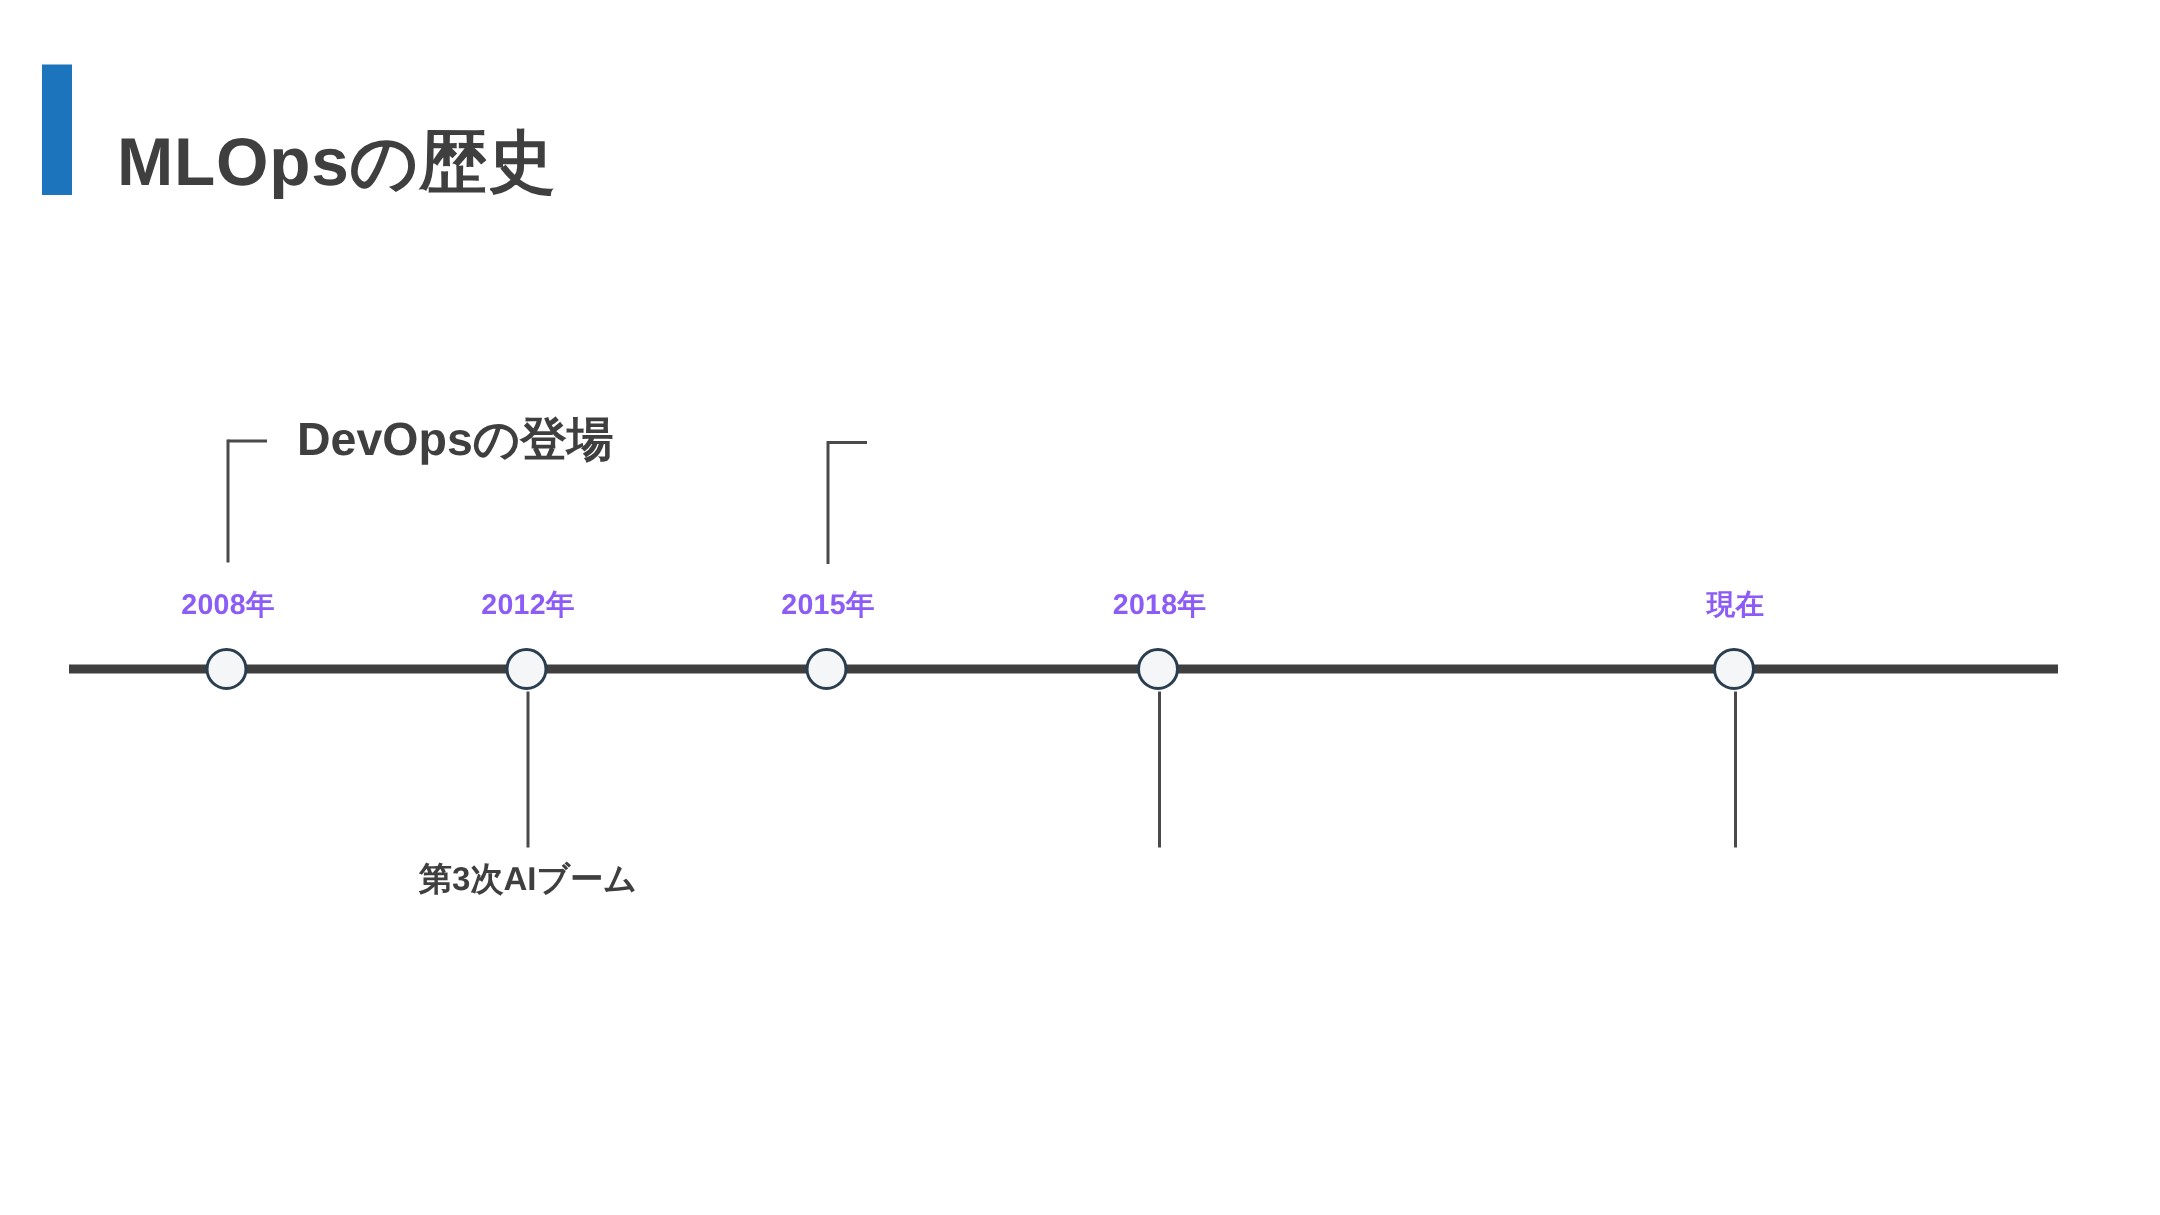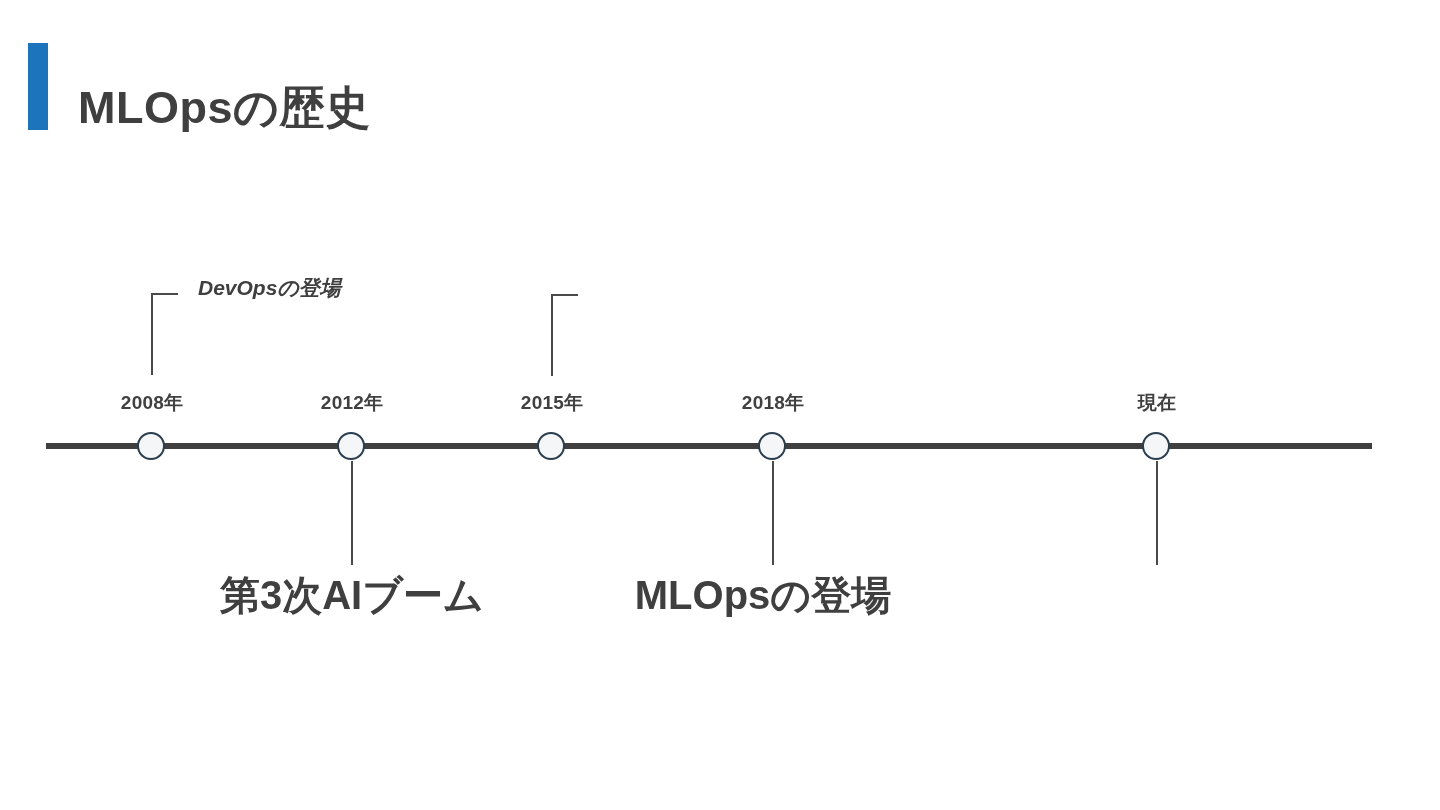--- a/index.html
+++ b/index.html
@@ -81,21 +81,21 @@
     box-sizing: border-box;
     left: -15px;
     top: 432px;
   }
   .milestone-year {
     position: absolute;
     top: 390px;
     transform: translateX(-50%);
     font-size: 19px;
     font-weight: bold;
-    color: #404040;
+    color: #8b5cf6;
     white-space: nowrap;
     letter-spacing: 0.2px;
   }
 
   
   .connector-v-up {
     position: absolute;
     width: 2px;
     background: #4a4a4a;
     left: -1px;
@@ -110,32 +110,31 @@
     width: 2px;
     background: #4a4a4a;
     left: -1px;
     top: 461px;
     height: 104px;
   }
 
   
   .event-label-above {
     position: absolute;
-    font-size: 21px;
+    font-size: 31px;
     font-weight: bold;
     color: #3f3f3f;
     white-space: nowrap;
     line-height: 1;
-    font-style: italic;
   }
   .event-label-below {
     position: absolute;
     top: 575px;
     transform: translateX(-50%);
-    font-size: 40px;
+    font-size: 22px;
     font-weight: bold;
     color: #3f3f3f;
     white-space: nowrap;
     line-height: 1;
   }
 </style>
 </head>
 <body>
 
 <div id="slide-header">
@@ -169,14 +168,13 @@
         <div class="connector-v-down"></div>
       </div>
       <div class="milestone" style="left: 1157px;">
         <div class="milestone-dot"></div>
         <div class="milestone-year">現在</div>
         <div class="connector-v-down"></div>
       </div>
     </div>
 <div class="event-label-above" style="left: 198px; top: 277px;">DevOpsの登場</div>
     <div class="event-label-below" style="left: 352px;">第3次AIブーム</div>
-    <div class="event-label-below" style="left: 763px;">MLOpsの登場</div>
   </div>
 
 </body></html>

